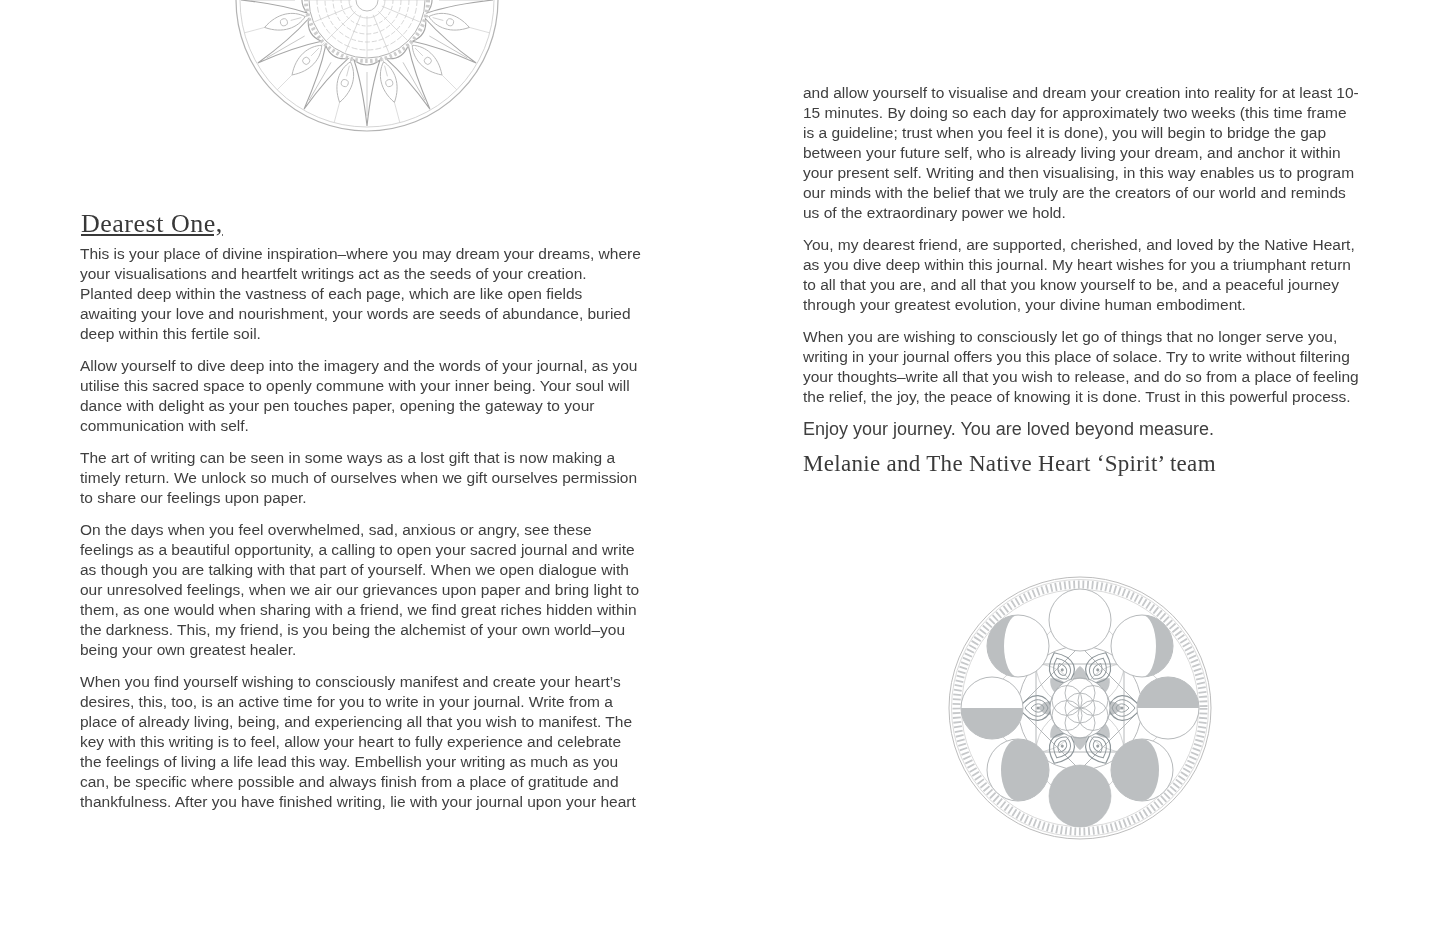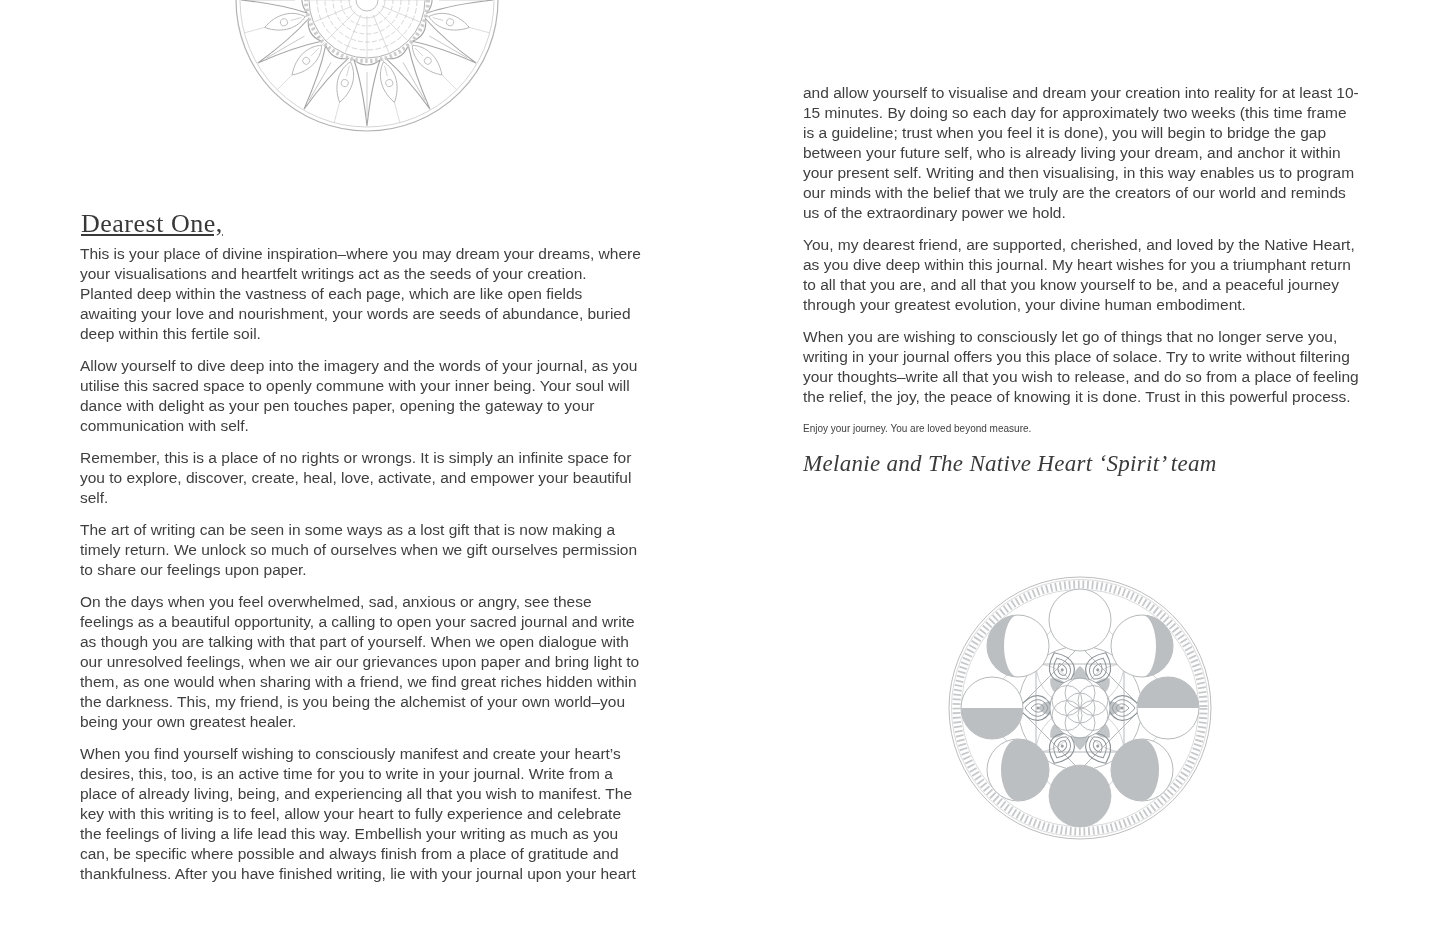--- a/index.html
+++ b/index.html
@@ -5,23 +5,23 @@
   html,body{margin:0;padding:0;background:#ffffff;}
   .spread{position:relative;width:1445px;height:943px;background:#ffffff;overflow:hidden;
           font-family:"Liberation Sans",sans-serif;}
   .illy{position:absolute;}
   .heading{position:absolute;left:81px;top:192px;font-family:"Liberation Serif","DejaVu Serif",serif;
            font-weight:400;font-size:26px;color:#383838;letter-spacing:.5px;text-decoration:underline;}
   .col{position:absolute;}
   .col p.para{margin:8px 0 12px 0;font-size:15.5px;line-height:20px;color:#3f3f3f;}
   .left-col{left:80px;top:236px;width:562px;}
   .right-col{left:803px;top:75px;width:556px;}
-  .closing{margin:0 0 12px 0;font-size:10px;line-height:20px;color:#3f3f3f;}
+  .closing{margin:0 0 12px 0;font-size:18px;line-height:20px;color:#3f3f3f;}
   .signature{margin-top:7px;font-family:"Liberation Serif","DejaVu Serif",serif;
-             font-size:23px;color:#3a3a3a;letter-spacing:.3px;font-style:italic;}
+             font-size:23px;color:#3a3a3a;letter-spacing:.3px;}
 </style>
 </head>
 <body>
 
 <div class="spread">
 
   <svg class="illy" style="left:227px;top:0;" width="280" height="138" viewBox="-140 0 280 138" aria-hidden="true">
     <defs>
       <g id="ray">
         <path d="M -13 60 C -7 78 -3 98 0 126 C 3 98 7 78 13 60 C 4 67 -4 67 -13 60 Z" fill="#ffffff" stroke="#a6a6a6" stroke-width="1.1"></path>
@@ -110,21 +110,20 @@
         <use href="#wl" transform="rotate(337.5)"></use>
       </g>
       <circle cx="0" cy="0" r="11" stroke="#b7b7b7" stroke-width="0.9" fill="#ffffff"></circle>
     </g>
   </svg>
 
   <h1 class="heading">Dearest One,</h1>
   <div class="col left-col">
       <p class="para">This is your place of divine inspiration–where you may dream your dreams, where your visualisations and heartfelt writings act as the seeds of your creation. Planted deep within the vastness of each page, which are like open fields awaiting your love and nourishment, your words are seeds of abundance, buried deep within this fertile soil.</p>
       <p class="para">Allow yourself to dive deep into the imagery and the words of your journal, as you utilise this sacred space to openly commune with your inner being. Your soul will dance with delight as your pen touches paper, opening the gateway to your communication with self.</p>
-      <p class="para">Remember, this is a place of no rights or wrongs. It is simply an infinite space for you to explore, discover, create, heal, love, activate, and empower your beautiful self.</p>
       <p class="para">The art of writing can be seen in some ways as a lost gift that is now making a timely return. We unlock so much of ourselves when we gift ourselves permission to share our feelings upon paper.</p>
       <p class="para">On the days when you feel overwhelmed, sad, anxious or angry, see these feelings as a beautiful opportunity, a calling to open your sacred journal and write as though you are talking with that part of yourself. When we open dialogue with our unresolved feelings, when we air our grievances upon paper and bring light to them, as one would when sharing with a friend, we find great riches hidden within the darkness. This, my friend, is you being the alchemist of your own world–you being your own greatest healer.</p>
       <p class="para">When you find yourself wishing to consciously manifest and create your heart’s desires, this, too, is an active time for you to write in your journal. Write from a place of already living, being, and experiencing all that you wish to manifest. The key with this writing is to feel, allow your heart to fully experience and celebrate the feelings of living a life lead this way. Embellish your writing as much as you can, be specific where possible and always finish from a place of gratitude and thankfulness. After you have finished writing, lie with your journal upon your heart</p>
     </div>
 
   <div class="col right-col">
     <div>
         <p class="para">and allow yourself to visualise and dream your creation into reality for at least 10-15 minutes. By doing so each day for approximately two weeks (this time frame is a guideline; trust when you feel it is done), you will begin to bridge the gap between your future self, who is already living your dream, and anchor it within your present self. Writing and then visualising, in this way enables us to program our minds with the belief that we truly are the creators of our world and reminds us of the extraordinary power we hold.</p>
         <p class="para">You, my dearest friend, are supported, cherished, and loved by the Native Heart, as you dive deep within this journal. My heart wishes for you a triumphant return to all that you are, and all that you know yourself to be, and a peaceful journey through your greatest evolution, your divine human embodiment.</p>
         <p class="para">When you are wishing to consciously let go of things that no longer serve you, writing in your journal offers you this place of solace. Try to write without filtering your thoughts–write all that you wish to release, and do so from a place of feeling the relief, the joy, the peace of knowing it is done. Trust in this powerful process.</p>

